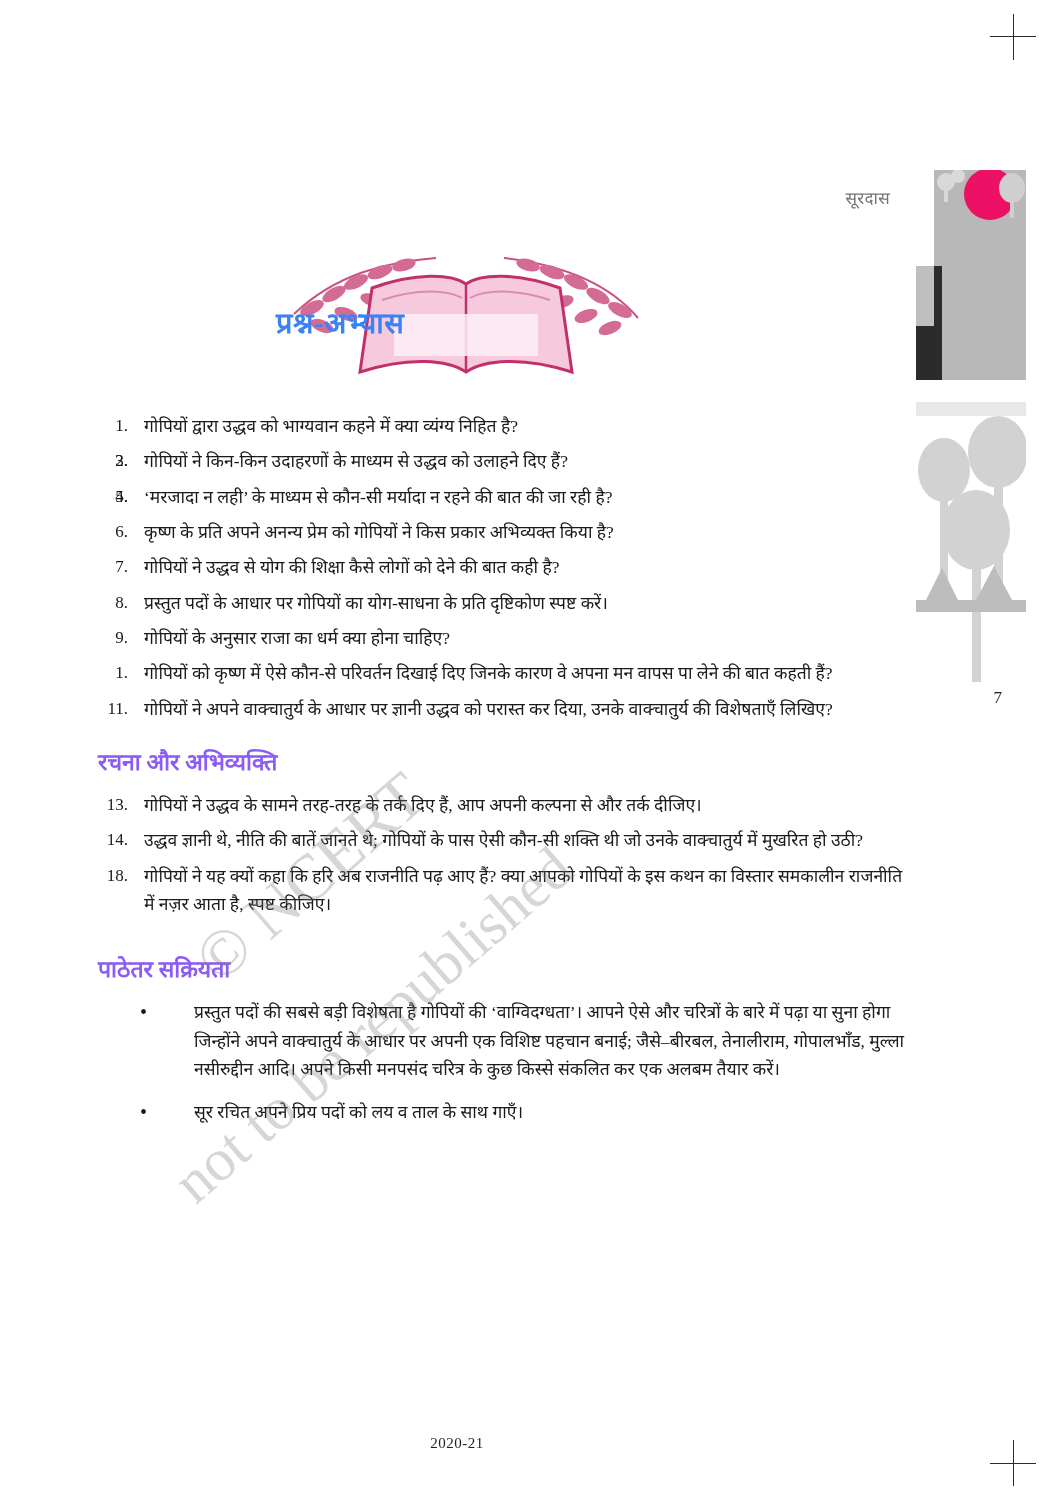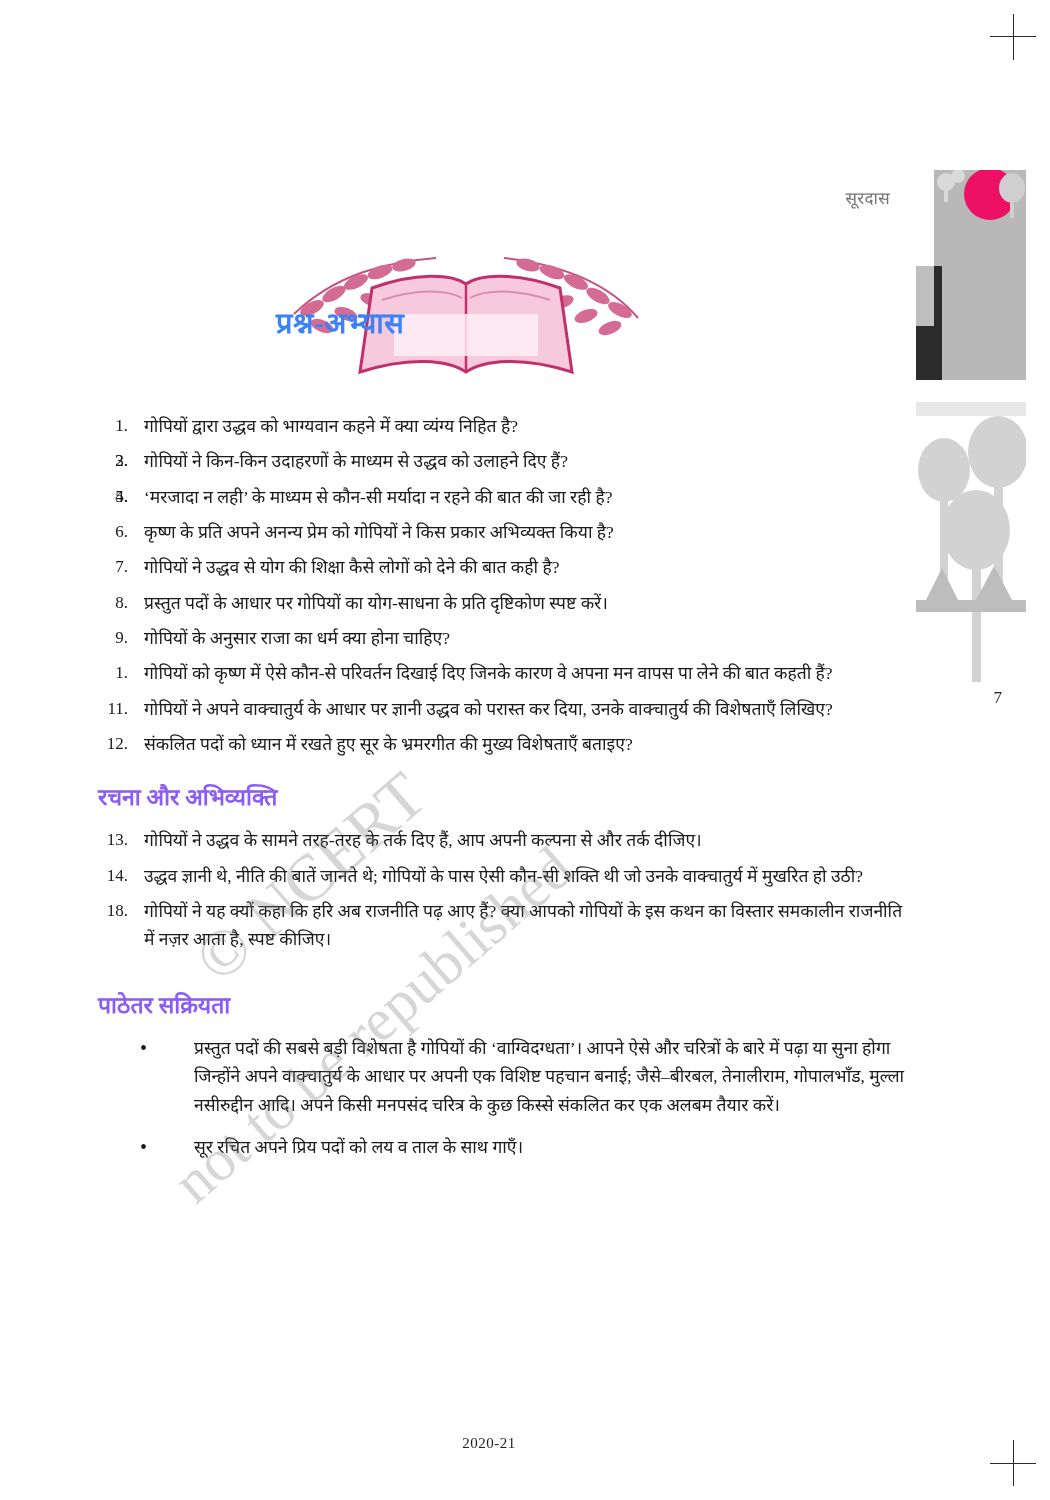--- a/index.html
+++ b/index.html
@@ -62,21 +62,20 @@
   }
   .footer-year {
     position: absolute;
     bottom: 48px;
     left: 0;
     width: 914px;
     text-align: center;
     font-size: 15px;
     color: #231f20;
     letter-spacing: .5px;
-    padding-left: 32px;
   }
 
   
   .watermark {
     position: absolute;
     left: 120px;
     top: 420px;
     width: 790px;
     height: 820px;
     pointer-events: none;
@@ -268,21 +267,20 @@
     <li><span class="num">2</span></li>
     <li><span class="num">3</span><span>गोपियों ने किन-किन उदाहरणों के माध्यम से उद्धव को उलाहने दिए हैं?</span></li>
     <li><span class="num">4</span></li>
     <li><span class="num">5</span><span>‘मरजादा न लही’ के माध्यम से कौन-सी मर्यादा न रहने की बात की जा रही है?</span></li>
     <li><span class="num">6</span><span>कृष्ण के प्रति अपने अनन्य प्रेम को गोपियों ने किस प्रकार अभिव्यक्त किया है?</span></li>
     <li><span class="num">7</span><span>गोपियों ने उद्धव से योग की शिक्षा कैसे लोगों को देने की बात कही है?</span></li>
     <li><span class="num">8</span><span>प्रस्तुत पदों के आधार पर गोपियों का योग-साधना के प्रति दृष्टिकोण स्पष्ट करें।</span></li>
     <li><span class="num">9</span><span>गोपियों के अनुसार राजा का धर्म क्या होना चाहिए?</span></li>
     <li><span class="num">1</span><span>गोपियों को कृष्ण में ऐसे कौन-से परिवर्तन दिखाई दिए जिनके कारण वे अपना मन वापस पा लेने की बात कहती हैं?</span></li>
     <li><span class="num">11</span><span>गोपियों ने अपने वाक्चातुर्य के आधार पर ज्ञानी उद्धव को परास्त कर दिया, उनके वाक्चातुर्य की विशेषताएँ लिखिए?</span></li>
-    <li><span class="num">12</span><span>संकलित पदों को ध्यान में रखते हुए सूर के भ्रमरगीत की मुख्य विशेषताएँ बताइए?</span></li>
   </ol>
 
   <div class="section-title">रचना और अभिव्यक्ति</div>
 
   <ol class="qlist">
     <li><span class="num">13</span><span>गोपियों ने उद्धव के सामने तरह-तरह के तर्क दिए हैं, आप अपनी कल्पना से और तर्क दीजिए।</span></li>
     <li><span class="num">14</span><span>उद्धव ज्ञानी थे, नीति की बातें जानते थे; गोपियों के पास ऐसी कौन-सी शक्ति थी जो उनके वाक्चातुर्य में मुखरित हो उठी?</span></li>
     <li><span class="num">18</span><span>गोपियों ने यह क्यों कहा कि हरि अब राजनीति पढ़ आए हैं? क्या आपको गोपियों के इस कथन का विस्तार समकालीन राजनीति में नज़र आता है, स्पष्ट कीजिए।</span></li>
   </ol>
 

